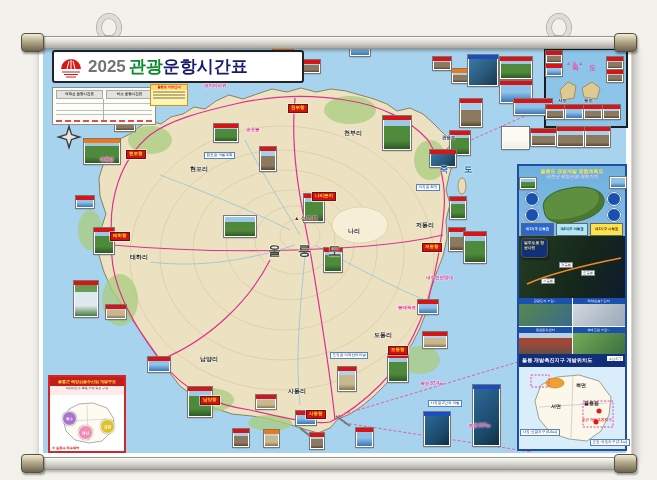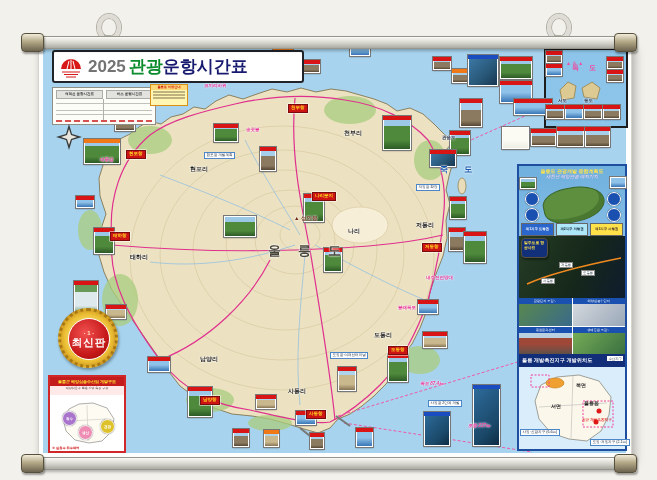--- a/index.html
+++ b/index.html
@@ -495,26 +495,20 @@
     <div class="nl"></div>
     <div class="nl"></div>
     <div class="nl"></div>
   </div>
 
   <svg class="compass" width="26" height="26" viewBox="0 0 26 26">
     <polygon points="13,0 16,10 26,13 16,16 13,26 10,16 0,13 10,10" fill="#3a3a3a"></polygon>
     <polygon points="13,5 15,11 21,13 15,15 13,21 11,15 5,13 11,11" fill="#e8e6de"></polygon>
   </svg>
 
-  <div class="badge">
-    <div class="inner">
-      <span class="b1">· 1 ·</span>
-      <span class="b2">최신판</span>
-    </div>
-  </div>
 
   <div class="ring" style="left:97px;"></div>
   <div class="ring" style="left:547px;"></div>
   <div class="rail top"></div>
   <div class="cap" style="left:21px;top:33px;"></div>
   <div class="cap" style="left:614px;top:33px;"></div>
   <div class="rail bottom"></div>
   <div class="cap" style="left:21px;top:454px;"></div>
   <div class="cap" style="left:614px;top:454px;"></div>
 

